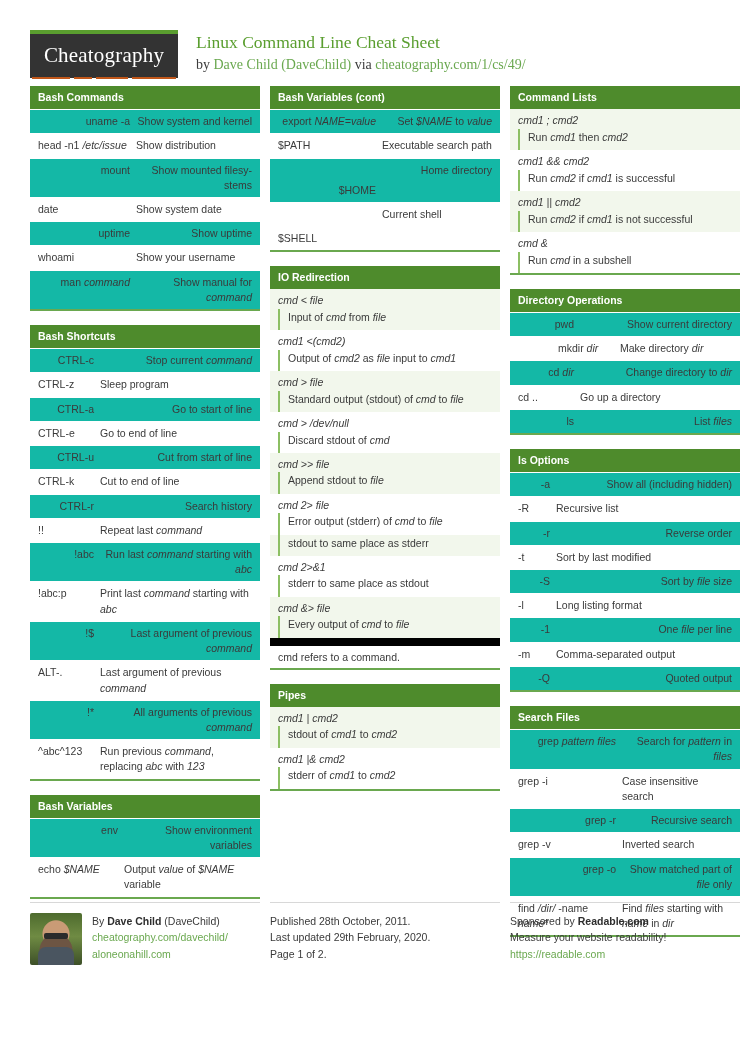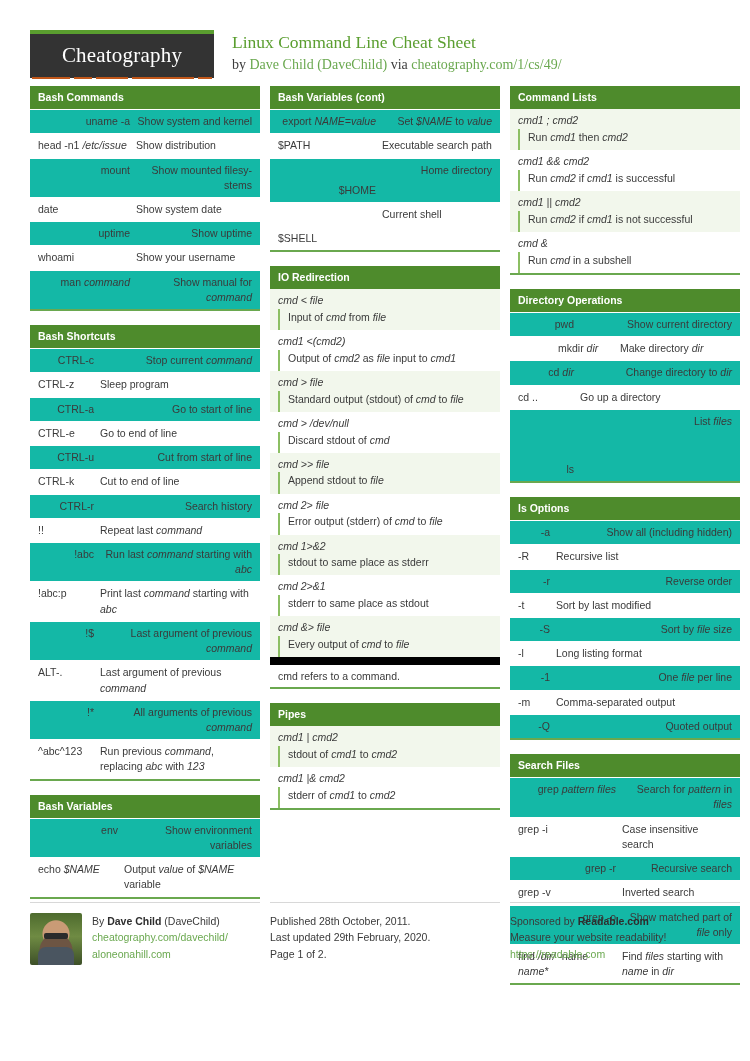--- a/index.html
+++ b/index.html
@@ -15,21 +15,21 @@
   }
 
   
   .header {
     display: flex;
     align-items: flex-start;
     padding: 30px 30px 0 30px;
     height: 78px;
   }
   .logo-box {
-    width: 184px;
+    width: 148px;
     height: 48px;
     background: #333333;
     border-top: 4px solid #5a9e2f;
     display: flex;
     align-items: center;
     justify-content: center;
     flex: 0 0 auto;
     position: relative;
   }
   .logo-text {
@@ -352,21 +352,20 @@
           </div>
           <div class="drow alt">
             <div class="code">cmd &gt;&gt; file</div>
             <div class="desc">Append stdout to <span class="ital">file</span></div>
           </div>
           <div class="drow">
             <div class="code">cmd 2&gt; file</div>
             <div class="desc">Error output (stderr) of <span class="ital">cmd</span> to <span class="ital">file</span></div>
           </div>
           <div class="drow alt">
-            <div class="code">cmd 1&gt;&amp;2</div>
             <div class="desc">stdout to same place as stderr</div>
           </div>
           <div class="drow">
             <div class="code">cmd 2&gt;&amp;1</div>
             <div class="desc">stderr to same place as stdout</div>
           </div>
           <div class="drow alt">
             <div class="code">cmd &amp;&gt; file</div>
             <div class="desc">Every output of <span class="ital">cmd</span> to <span class="ital">file</span></div>
           </div>
@@ -423,21 +422,21 @@
           </div>
           <div class="row alt">
             <div class="k cmdgrn" style="width: 62px; flex: 0 0 62px;">cd <span class="ital">dir</span></div>
             <div class="v">Change directory to <span class="ital">dir</span></div>
           </div>
           <div class="row">
             <div class="k" style="width: 62px; flex: 0 0 62px;">cd ..</div>
             <div class="v">Go up a directory</div>
           </div>
           <div class="row alt">
-            <div class="k cmdgrn" style="width: 62px; flex: 0 0 62px; margin-top: 48px;">ls</div>
+            <div class="k cmdgrn" style="width: 62px; flex: 0 0 62px;">ls</div>
             <div class="v">List <span class="ital">files</span></div>
           </div>
         </div>
     </div>
     <div class="block">
       <div class="block-title">ls Options</div>
       <div>
           <div class="row alt">
             <div class="k" style="width: 38px; flex: 0 0 38px;">-a</div>
             <div class="v">Show all (including hidden)</div>

